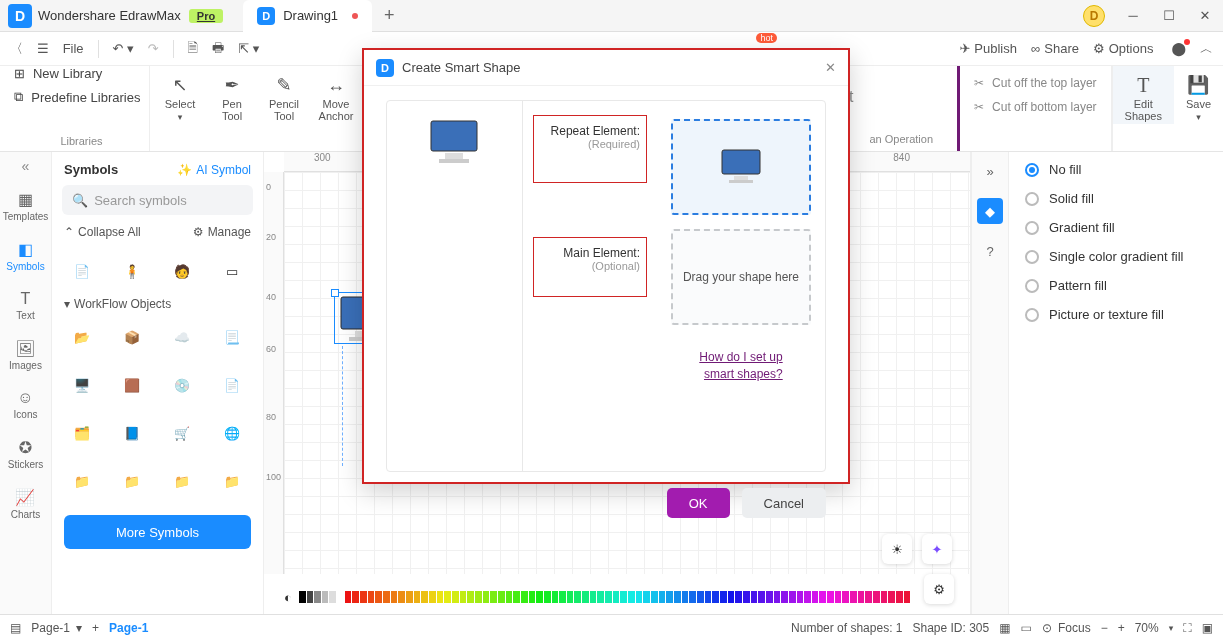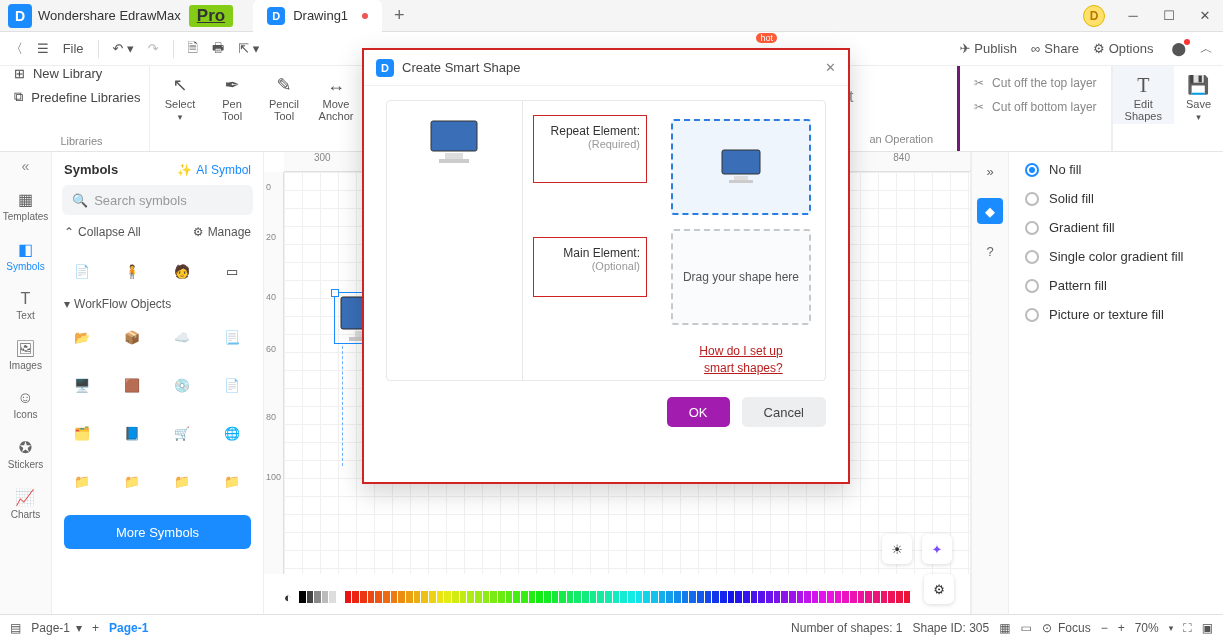--- a/index.html
+++ b/index.html
@@ -2,21 +2,21 @@
 <html><head>
   <meta charset="utf-8">
   <style>
     * { margin: 0; padding: 0; box-sizing: border-box; font-family: "Segoe UI", Arial, sans-serif; }
     body { width: 1223px; height: 640px; overflow: hidden; background: #fff; position: relative; font-size: 13px; color: #333; }
 
     
     .title-bar { height: 32px; background: #f5f5f5; display: flex; align-items: center; border-bottom: 1px solid #e0e0e0; }
     .app-logo { width: 24px; height: 24px; background: #1a8cff; border-radius: 4px; margin: 0 6px 0 8px; display: flex; align-items: center; justify-content: center; color: #fff; font-weight: bold; font-size: 14px; }
     .app-title { font-size: 13px; margin-right: 8px; }
-    .pro-badge { background: #84cc16; color: #333; font-size: 17px; padding: 1px 8px; border-radius: 3px; font-weight: 600; text-decoration: underline; }
+    .pro-badge { background: #bef264; color: #333; font-size: 11px; padding: 1px 8px; border-radius: 3px; font-weight: 600; text-decoration: underline; }
     .doc-tab { display: flex; align-items: center; background: #fff; height: 32px; padding: 0 14px; margin-left: 20px; border-radius: 6px 6px 0 0; gap: 8px; }
     .tab-logo { width: 18px; height: 18px; background: #1a8cff; border-radius: 4px; display:flex;align-items:center;justify-content:center;color:#fff;font-size:11px;font-weight:bold; }
     .doc-dirty { width:6px;height:6px;border-radius:50%;background:#e55; margin-left:6px }
     .new-tab { margin-left: 12px; color:#666; font-size:18px; }
     .title-spacer { flex: 1; }
     .user-badge { width:22px;height:22px;border-radius:50%;background:#ffe06b;display:flex;align-items:center;justify-content:center;font-weight:bold;color:#b87800;margin-right:10px;font-size:12px;border:1px solid #e0b800; }
     .win-btn { width: 36px; height: 28px; display:flex;align-items:center;justify-content:center;color:#555; }
 
     
     .top-toolbar { height: 34px; display: flex; align-items: center; padding: 0 10px; gap: 14px; border-bottom: 1px solid #eee; }
@@ -109,32 +109,32 @@
     .sb-spacer{flex:1;}
     .page-tab-active{color:#1a8cff;font-weight:600;}
 
     
     .dialog-backdrop{position:absolute;inset:0;pointer-events:none;}
     .dialog{position:absolute;left:362px;top:48px;width:488px;height:436px;background:#fff;border:2px solid #d02424;box-shadow:0 8px 24px rgba(0,0,0,.18);pointer-events:auto;}
     .dlg-title{height:36px;display:flex;align-items:center;padding:0 12px;gap:8px;border-bottom:1px solid #f0f0f0;}
     .dlg-title-text{font-size:13px;color:#444;}
     .dlg-close{margin-left:auto;color:#888;}
     .dlg-body{padding:14px 22px;}
-    .dlg-panel{border:1px solid #e8e8e8;border-radius:4px;height:281px;display:flex;gap:10px;}
+    .dlg-panel{border:1px solid #e8e8e8;border-radius:4px;height:372px;display:flex;gap:10px;}
     .dlg-left{width:138px;border-right:1px solid #e8e8e8;display:flex;align-items:flex-start;justify-content:center;padding-top:18px;}
     .dlg-mid{width:116px;display:flex;flex-direction:column;}
     .dlg-right{flex:1;display:flex;flex-direction:column;align-items:center;padding:18px 14px 0;gap:14px;}
     .field-box{border:1.5px solid #d02424;padding:8px 6px;text-align:right;}
     .field-box.repeat{margin-top:14px;height:68px;}
     .field-box.main-el{margin-top:54px;height:60px;}
     .field-label{font-size:12px;color:#333;}
     .field-sub{font-size:11px;color:#999;}
     .drop-zone{width:140px;height:96px;border:2px dashed #2b7de0;border-radius:3px;background:#eef5fc;display:flex;align-items:center;justify-content:center;}
     .drop-zone2{width:140px;height:96px;border:2px dashed #c6c9cc;border-radius:3px;background:#fafbfc;display:flex;align-items:center;justify-content:center;font-size:12px;color:#555;}
-    .help-link{color:#b91c1c;text-decoration:underline;font-size:12px;text-align:right;margin-top:4px;line-height:1.4;}
+    .help-link{color:#701a75;text-decoration:underline;font-size:12px;text-align:right;margin-top:10px;line-height:1.4;}
     .dlg-buttons{display:flex;justify-content:flex-end;gap:12px;margin-top:16px;}
     .btn{height:30px;padding:0 22px;border-radius:5px;border:none;font-size:13px;}
     .btn-primary{background:#a21caf;color:#fff;}
     .btn-default{background:#eceef0;color:#444;}
   </style>
 </head>
 <body>
 
 <svg width="0" height="0" style="position:absolute">
   <defs>

